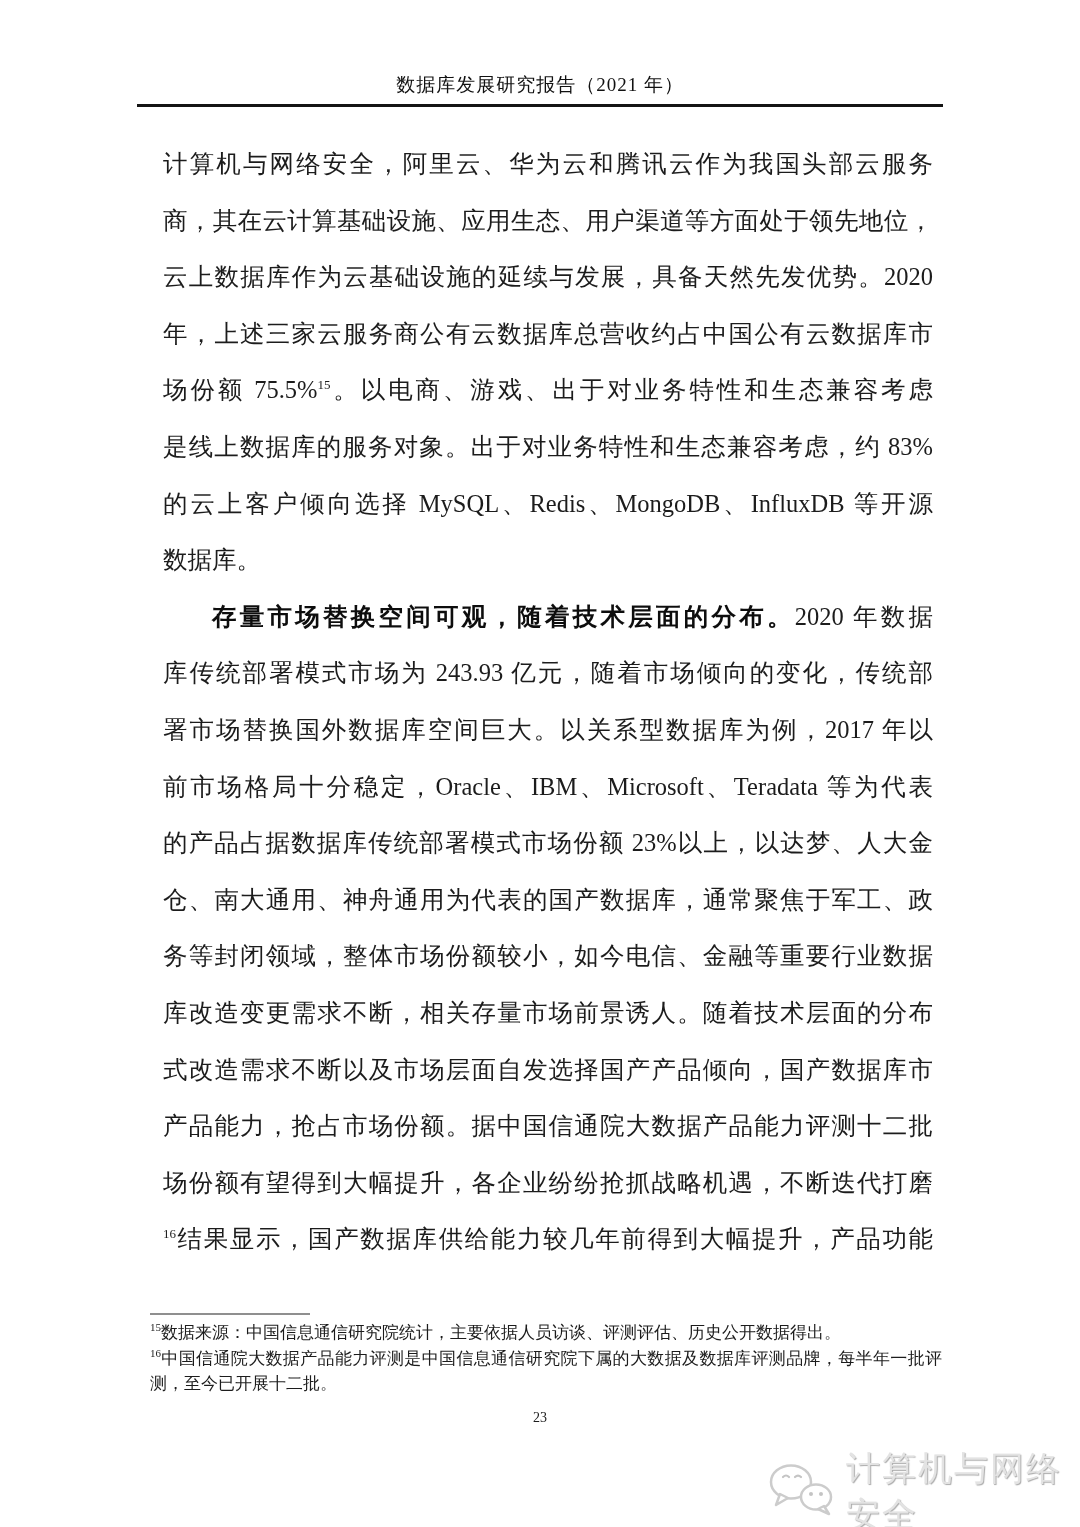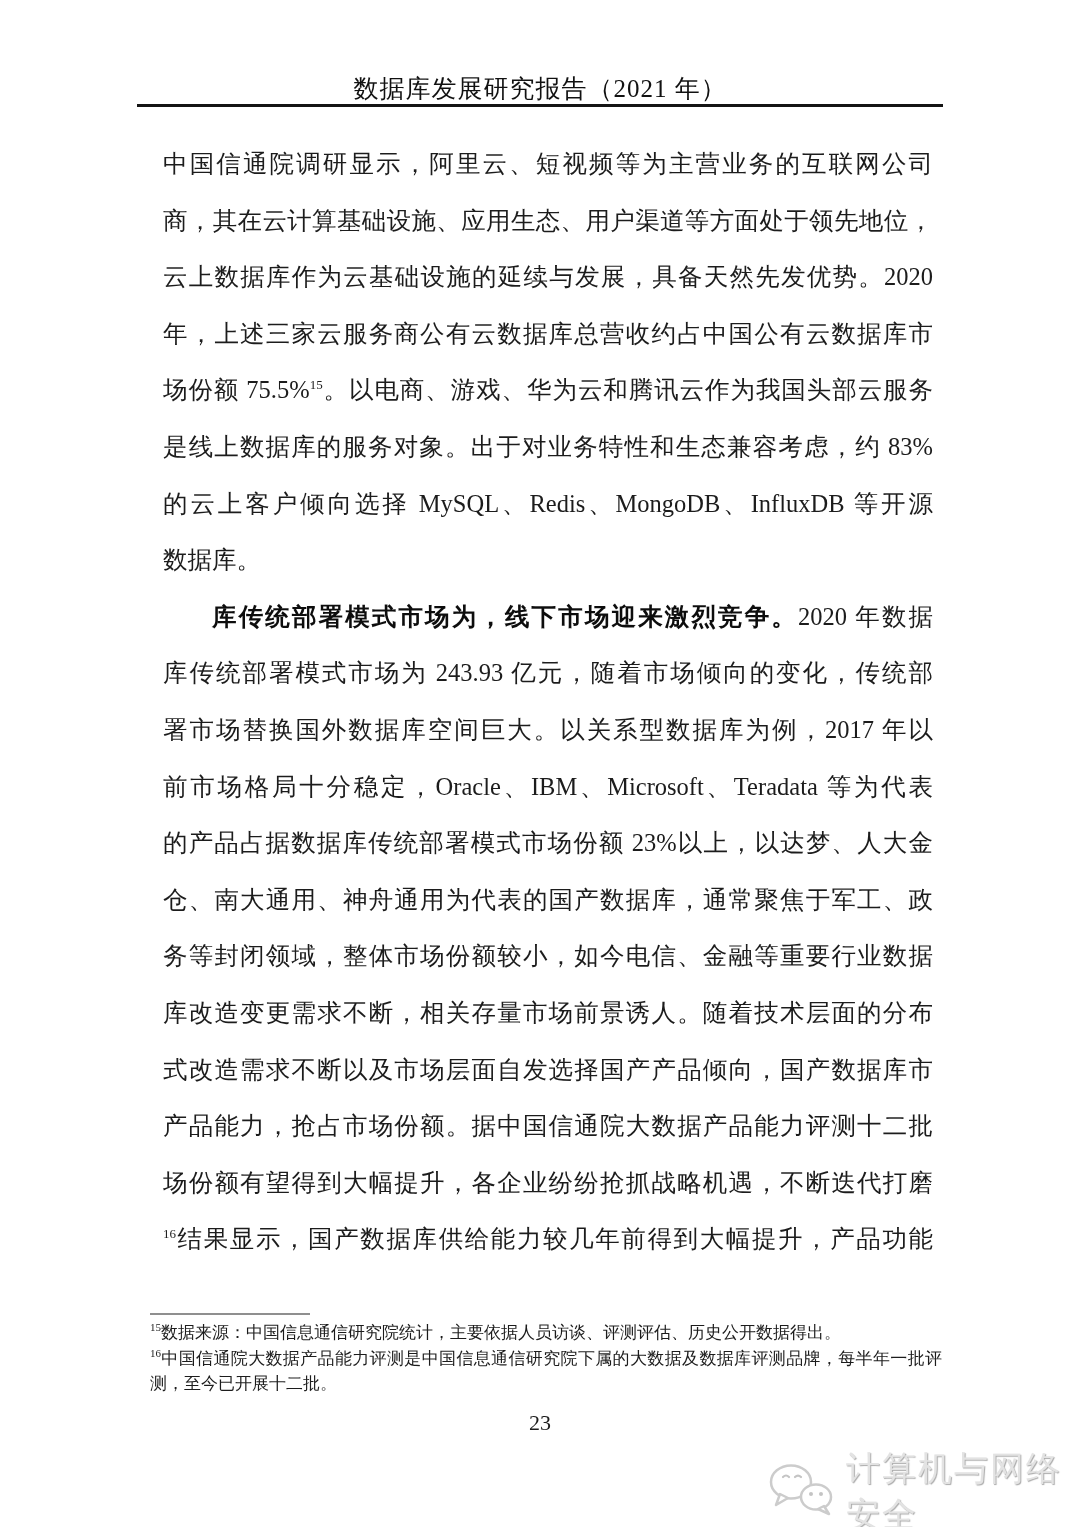--- a/index.html
+++ b/index.html
@@ -12,21 +12,21 @@
     color: #1c1c1c;
     overflow: hidden;
   }
   
   .header-title {
     position: absolute;
     top: 72px;
     left: 0;
     width: 100%;
     text-align: center;
-    font-size: 25px;
+    font-size: 19px;
     letter-spacing: 1px;
     color: #111;
   }
   .header-rule {
     position: absolute;
     top: 104px;
     left: 137px;
     width: 806px;
     height: 3px;
     background: #141414;
@@ -87,21 +87,21 @@
     vertical-align: super;
     line-height: 0;
   }
   
   .page-number {
     position: absolute;
     top: 1410px;
     left: 0;
     width: 100%;
     text-align: center;
-    font-size: 22px;
+    font-size: 14px;
     color: #1c1c1c;
   }
   
   .watermark {
     position: absolute;
     top: 1446px;
     left: 768px;
     display: flex;
     align-items: center;
     gap: 10px;
@@ -116,29 +116,29 @@
 </style>
 </head>
 <body>
 
 <div class="page">
 
   <div class="header-title">数据库发展研究报告（2021 年）</div>
   <div class="header-rule"></div>
 
   <div class="body-text">
-      <div class="line"><span>中国信通院调研显示，阿里云、短视频等为主营业务的互联网公司</span></div>
+      <div class="line"><span>计算机与网络安全，阿里云、华为云和腾讯云作为我国头部云服务</span></div>
       <div class="line"><span>商，其在云计算基础设施、应用生态、用户渠道等方面处于领先地位，</span></div>
       <div class="line"><span>云上数据库作为云基础设施的延续与发展，具备天然先发优势。2020</span></div>
       <div class="line"><span>年，上述三家云服务商公有云数据库总营收约占中国公有云数据库市</span></div>
-      <div class="line"><span>场份额 75.5%</span><span class="sup">15</span><span>。以电商、游戏、华为云和腾讯云作为我国头部云服务</span></div>
+      <div class="line"><span>场份额 75.5%</span><span class="sup">15</span><span>。以电商、游戏、出于对业务特性和生态兼容考虑</span></div>
       <div class="line"><span>是线上数据库的服务对象。出于对业务特性和生态兼容考虑，约 83%</span></div>
       <div class="line"><span>的云上客户倾向选择 MySQL、Redis、MongoDB、InfluxDB 等开源</span></div>
       <div class="line no-justify"><span>数据库。</span></div>
-      <div class="line indent"><span class="bold">库传统部署模式市场为，线下市场迎来激烈竞争。</span><span>2020 年数据</span></div>
+      <div class="line indent"><span class="bold">存量市场替换空间可观，随着技术层面的分布。</span><span>2020 年数据</span></div>
       <div class="line"><span>库传统部署模式市场为 243.93 亿元，随着市场倾向的变化，传统部</span></div>
       <div class="line"><span>署市场替换国外数据库空间巨大。以关系型数据库为例，2017 年以</span></div>
       <div class="line"><span>前市场格局十分稳定，Oracle、IBM、Microsoft、Teradata 等为代表</span></div>
       <div class="line"><span>的产品占据数据库传统部署模式市场份额 23%以上，以达梦、人大金</span></div>
       <div class="line"><span>仓、南大通用、神舟通用为代表的国产数据库，通常聚焦于军工、政</span></div>
       <div class="line"><span>务等封闭领域，整体市场份额较小，如今电信、金融等重要行业数据</span></div>
       <div class="line"><span>库改造变更需求不断，相关存量市场前景诱人。随着技术层面的分布</span></div>
       <div class="line"><span>式改造需求不断以及市场层面自发选择国产产品倾向，国产数据库市</span></div>
       <div class="line"><span>产品能力，抢占市场份额。据中国信通院大数据产品能力评测十二批</span></div>
       <div class="line"><span>场份额有望得到大幅提升，各企业纷纷抢抓战略机遇，不断迭代打磨</span></div>

